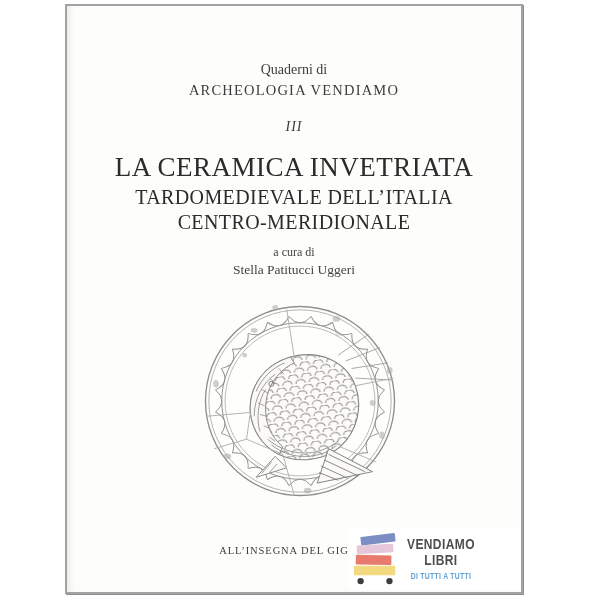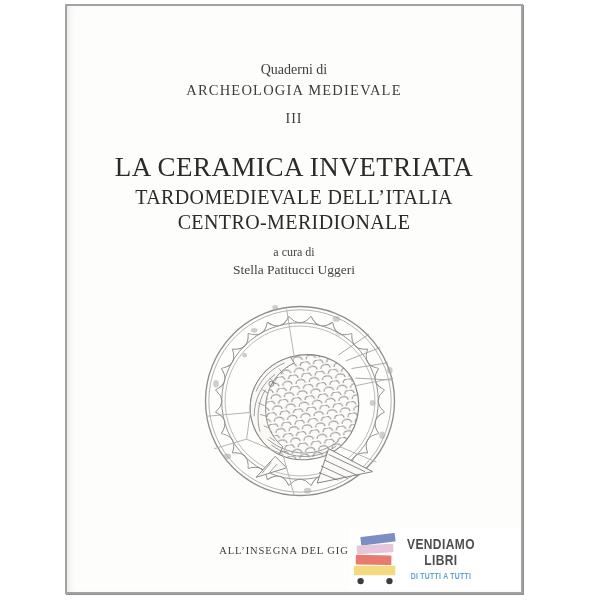--- a/index.html
+++ b/index.html
@@ -5,21 +5,21 @@
   html,body{margin:0;padding:0;background:#ffffff;}
   .stage{position:relative;width:600px;height:600px;background:#ffffff;overflow:hidden;
          font-family:"Liberation Serif", serif;}
   .cover{position:absolute;left:65px;top:4px;width:458px;height:590px;box-sizing:border-box;
          background:#fdfdfb;border:2px solid #a2a2a2;
          box-shadow:1px 1px 0 #8f8f8f, inset 6px 0 10px -7px rgba(0,0,0,.18);}
   .centered{position:absolute;left:0;right:0;text-align:center;}
   .series{top:56px;color:#3c3c3c;}
   .series-l1{font-size:14px;}
   .series-l2{font-size:14.5px;letter-spacing:1.2px;margin-top:4px;}
-  .series-l3{font-size:14px;letter-spacing:1px;margin-top:12px;}
+  .series-l3{font-size:14px;letter-spacing:1px;margin-top:20px;font-style:italic;}
   .title{top:146px;color:#2b2b2b;}
   .title-l1{font-size:27px;letter-spacing:.5px;}
   .title-l2{font-size:20px;letter-spacing:.4px;margin-top:3px;}
   .title-l3{font-size:20px;letter-spacing:.4px;margin-top:2px;}
   .editor{top:239px;color:#444;}
   .editor-l1{font-size:12px;}
   .editor-l2{font-size:13.5px;margin-top:2px;}
   .plate{position:absolute;left:128px;top:290px;width:210px;height:210px;}
   .publisher{top:539px;font-size:10.5px;letter-spacing:.9px;color:#3e3e3e;z-index:1;}
   .vendor{position:absolute;right:1px;bottom:2px;width:171px;height:63px;background:#ffffff;
@@ -30,21 +30,21 @@
   .vtag{font-size:8.5px;font-weight:bold;color:#5fa0d5;letter-spacing:.4px;margin-top:3px;white-space:nowrap;}
 </style>
 </head>
 <body>
 
 <div class="stage">
   <div class="cover">
 
     <div class="centered series">
       <div class="series-l1">Quaderni di</div>
-      <div class="series-l2">ARCHEOLOGIA MEDIEVALE</div>
+      <div class="series-l2">ARCHEOLOGIA VENDIAMO</div>
       <div class="series-l3">III</div>
     </div>
 
     <div class="centered editor">
       <div class="editor-l1">a cura di</div>
       <div class="editor-l2">Stella Patitucci Uggeri</div>
     </div>
 
     <div class="centered title">
       <div class="title-l1">LA CERAMICA INVETRIATA</div>

